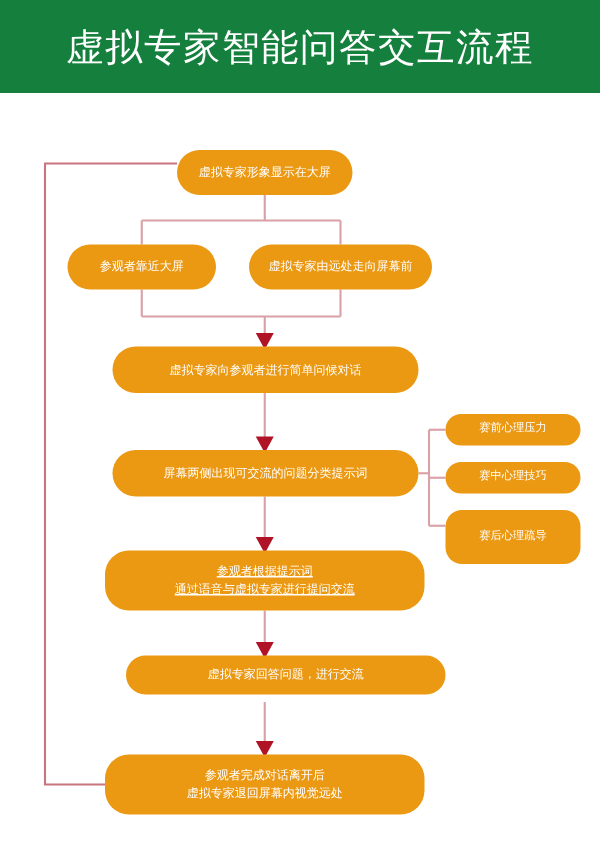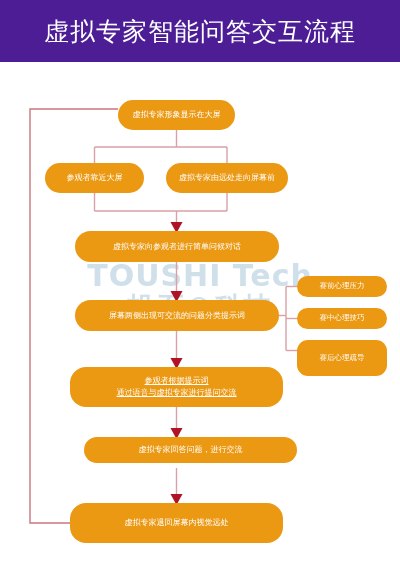--- a/index.html
+++ b/index.html
@@ -6,21 +6,21 @@
   body{
     width:400px;height:566px;overflow:hidden;
     background:#ffffff;
     font-family:"Liberation Sans","DejaVu Sans",sans-serif;
   }
   .page{position:relative;width:400px;height:566px;background:#fff;}
 
   
   .banner{
     position:absolute;left:0;top:0;width:400px;height:62px;
-    background:#4c1d95;
+    background:#15803d;
   }
   .banner-title{
     position:absolute;left:0;top:0;width:400px;height:62px;
     display:flex;align-items:center;justify-content:center;
     color:#ffffff;font-size:25px;letter-spacing:1px;
     font-family:"DejaVu Sans","Liberation Sans",sans-serif;
     font-weight:400;white-space:nowrap;
   }
 
   
@@ -75,24 +75,20 @@
 </style>
 </head>
 <body>
 
 <div class="page">
 
   <div class="banner">
     <div class="banner-title">虚拟专家智能问答交互流程</div>
   </div>
 
-  <div class="watermark">
-    <div class="wm-line1">TOUSHI Tech</div>
-    <div class="wm-line2">投石®科技</div>
-  </div>
 
   <svg class="lines" width="400" height="566" viewBox="0 0 400 566" xmlns="http://www.w3.org/2000/svg">
     <g stroke="#d9a0a6" stroke-width="1.4" fill="none">
 
       <line x1="176.5" y1="130" x2="176.5" y2="147"></line>
       <line x1="94.5" y1="147" x2="227" y2="147"></line>
       <line x1="94.5" y1="147" x2="94.5" y2="163"></line>
       <line x1="227" y1="147" x2="227" y2="163"></line>
 
       <line x1="94.5" y1="193" x2="94.5" y2="211"></line>
@@ -154,20 +150,21 @@
       <span class="txt">通过语音与虚拟专家进行提问交流</span>
     </div>
   </div>
 
   <div class="node" id="n-answer">
     <span class="txt">虚拟专家回答问题，进行交流</span>
   </div>
 
   <div class="node two-line" id="n-leave">
     <div>
+      <span class="txt">参观者完成对话离开后</span>
       <span class="txt">虚拟专家退回屏幕内视觉远处</span>
     </div>
   </div>
 
   <div class="node cat" id="n-cat1">
     <span class="txt">赛前心理压力</span>
   </div>
   <div class="node cat" id="n-cat2">
     <span class="txt">赛中心理技巧</span>
   </div>

